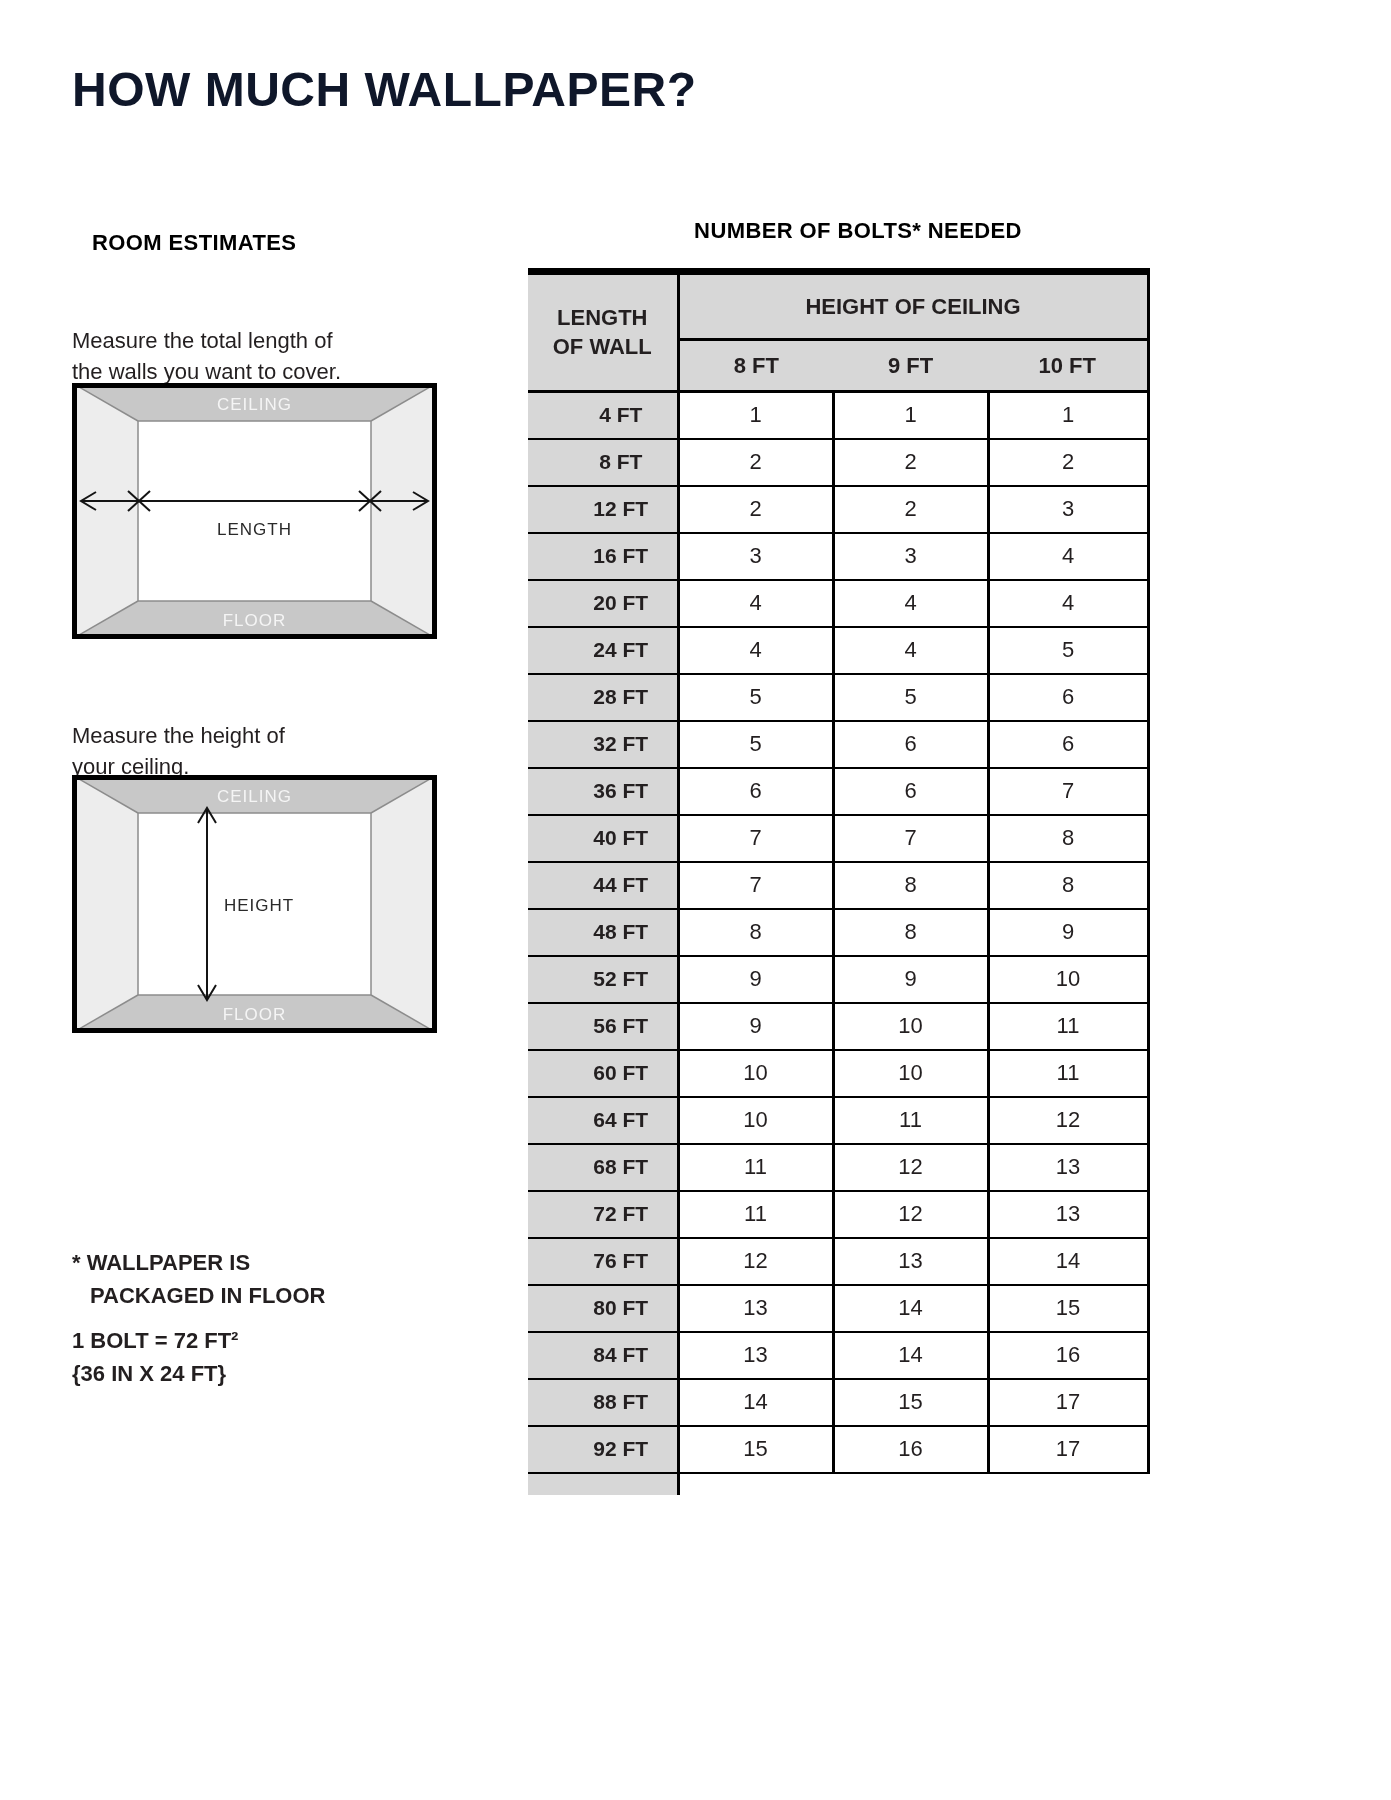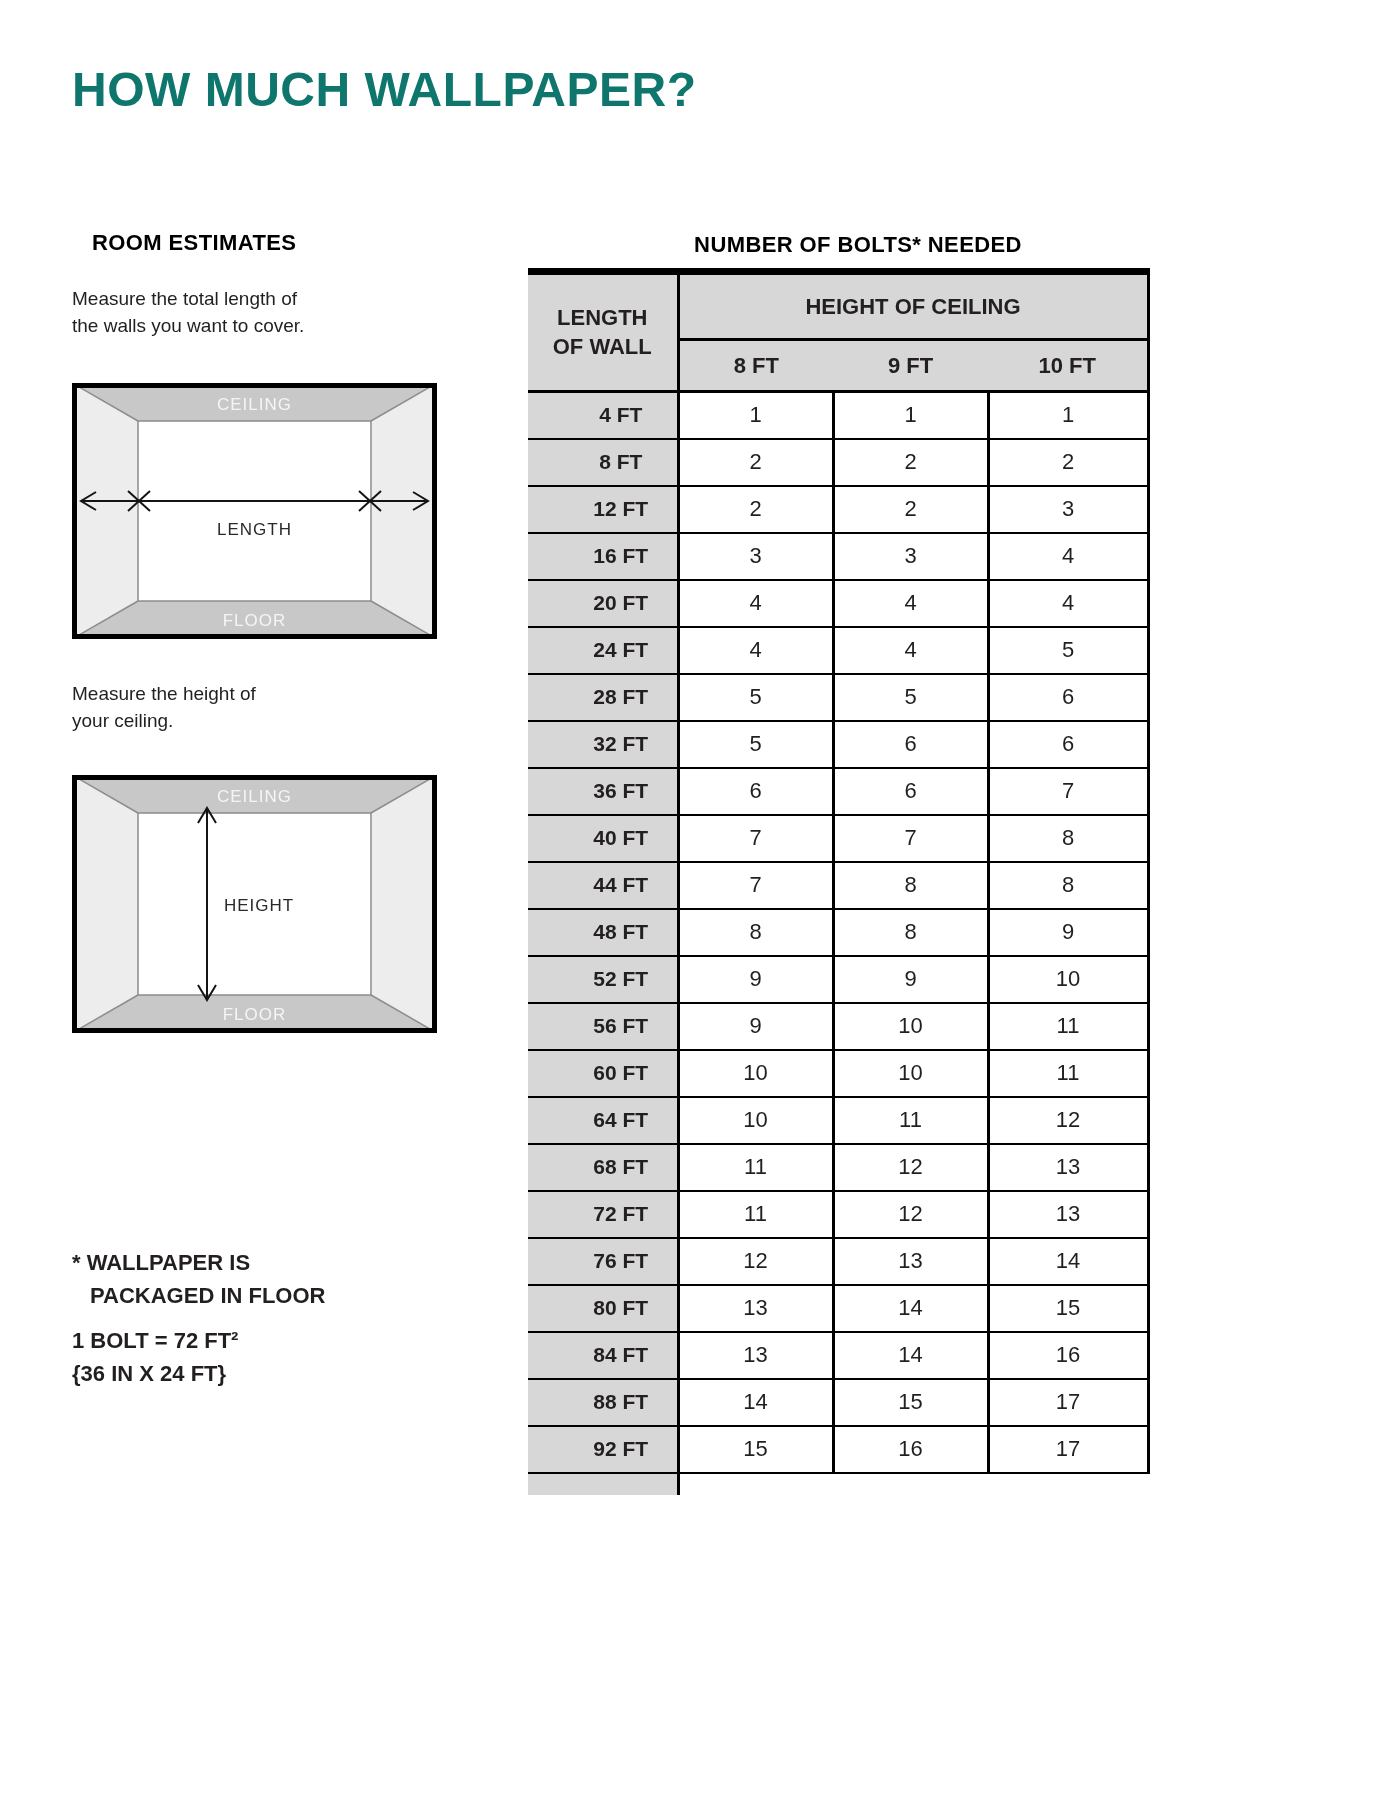--- a/index.html
+++ b/index.html
@@ -5,31 +5,31 @@
   * { margin:0; padding:0; box-sizing:border-box; }
   html,body { background:#fff; }
   body {
     width:1391px; height:1800px; position:relative; overflow:hidden;
     font-family:"Liberation Sans", sans-serif; color:#231f20;
   }
   .page { position:absolute; inset:0; width:1391px; height:1800px; background:#fff; }
 
   .title {
     position:absolute; left:72px; top:62px;
-    font-size:48px; font-weight:bold; letter-spacing:0.5px; color:#0f766e;
+    font-size:48px; font-weight:bold; letter-spacing:0.5px; color:#0f172a;
   }
   .sec-head {
     position:absolute; font-size:22px; font-weight:bold; letter-spacing:0.4px; color:#000000;margin-left:20px;
   }
   .room-head { left:72px; top:230px; }
-  .table-head { left:528px; top:232px; width:620px; text-align:center; }
+  .table-head { left:528px; top:218px; width:620px; text-align:center; }
 
   .para {
     position:absolute; left:72px; width:400px;
-    font-size:19px; line-height:1.43; color:#231f20;
+    font-size:22px; line-height:1.43; color:#231f20;margin-top:40px;
   }
   .prelines { white-space:pre-line; }
 
   .diagram { position:absolute; left:72px; display:block; }
   .svg-label { font-family:"Liberation Sans", sans-serif; font-size:17px; letter-spacing:1px; }
   .svg-label.light { fill:#f5f5f5; }
   .svg-label.dark  { fill:#2a2a2a; }
 
   .footnote { position:absolute; left:72px; font-size:22px; font-weight:bold; line-height:1.5; }
   .footnote .indent { padding-left:18px; }

